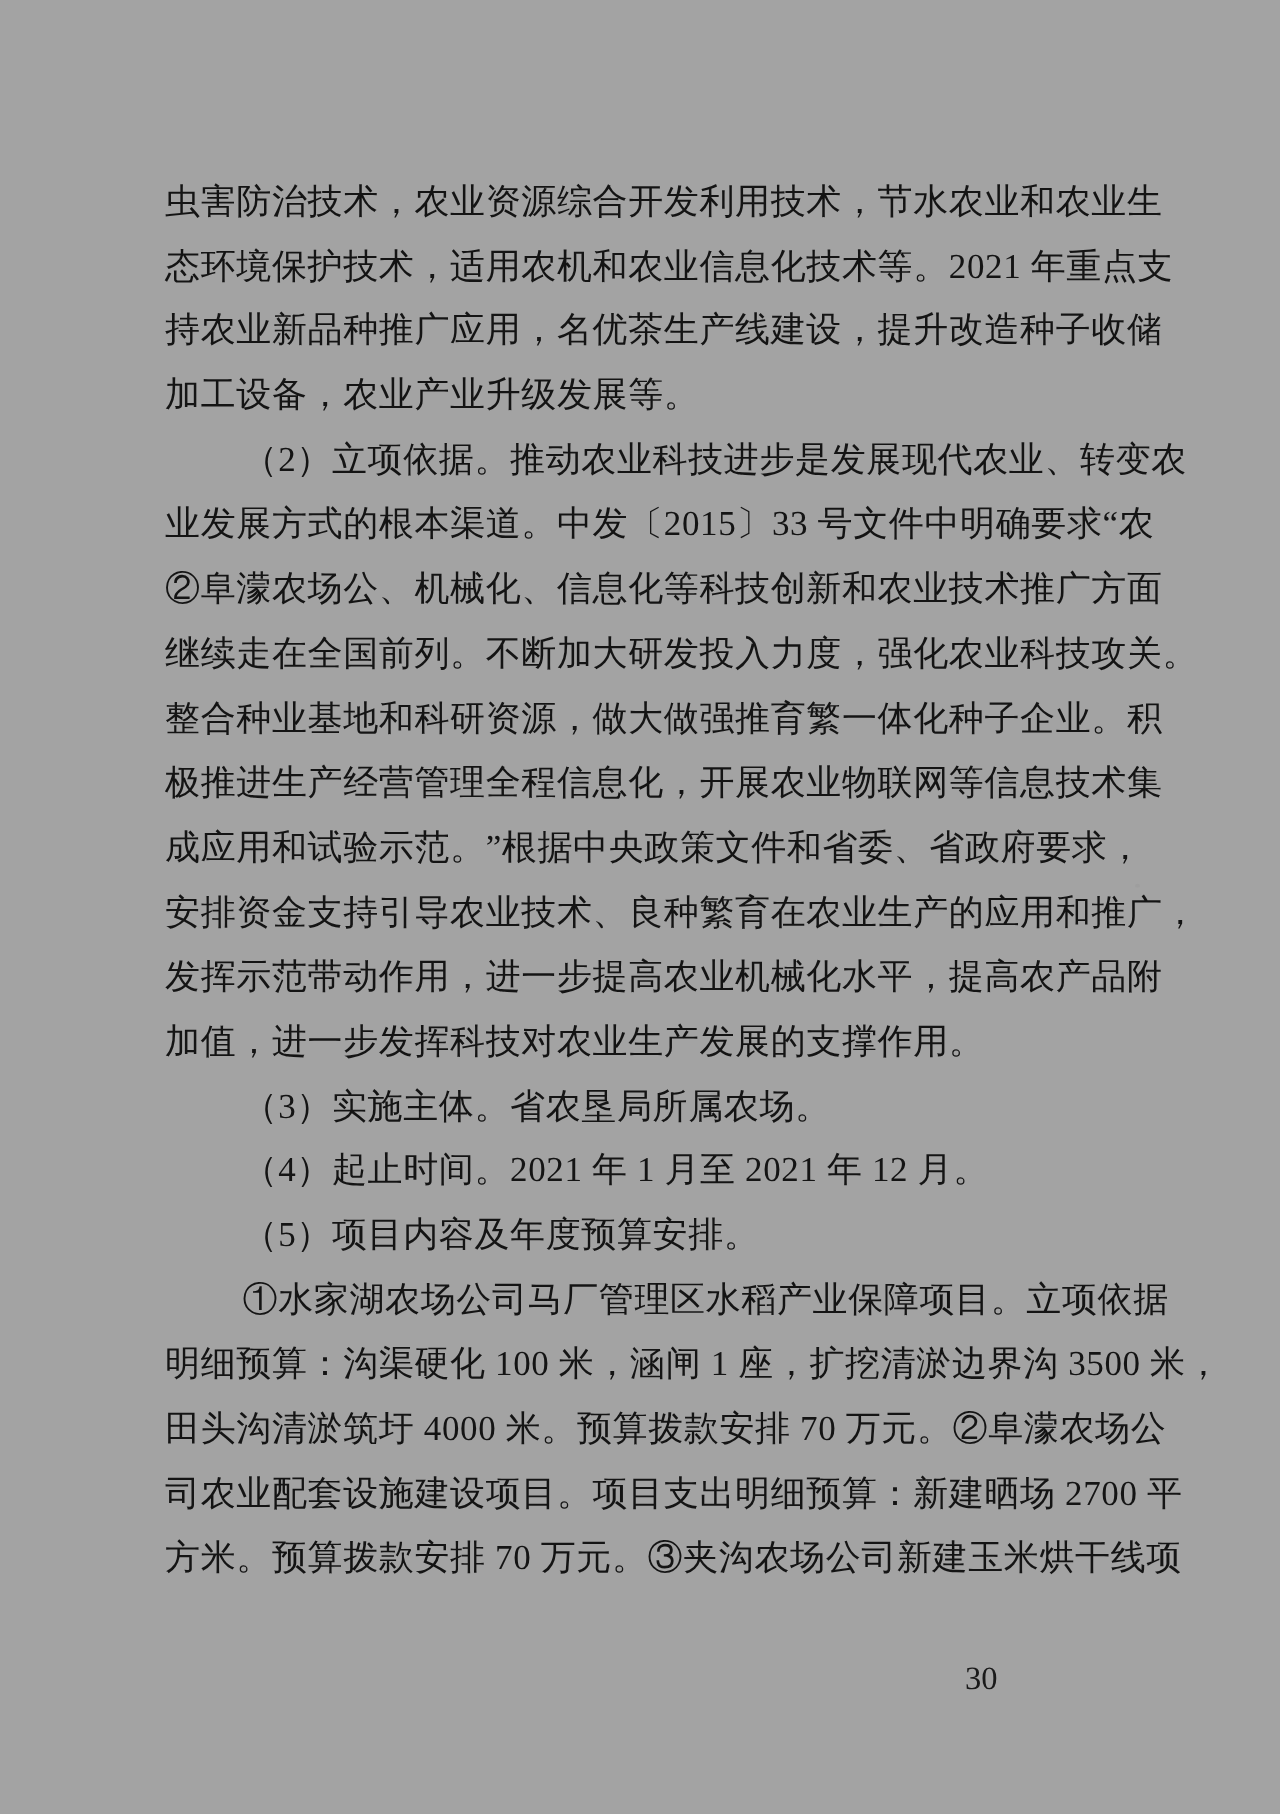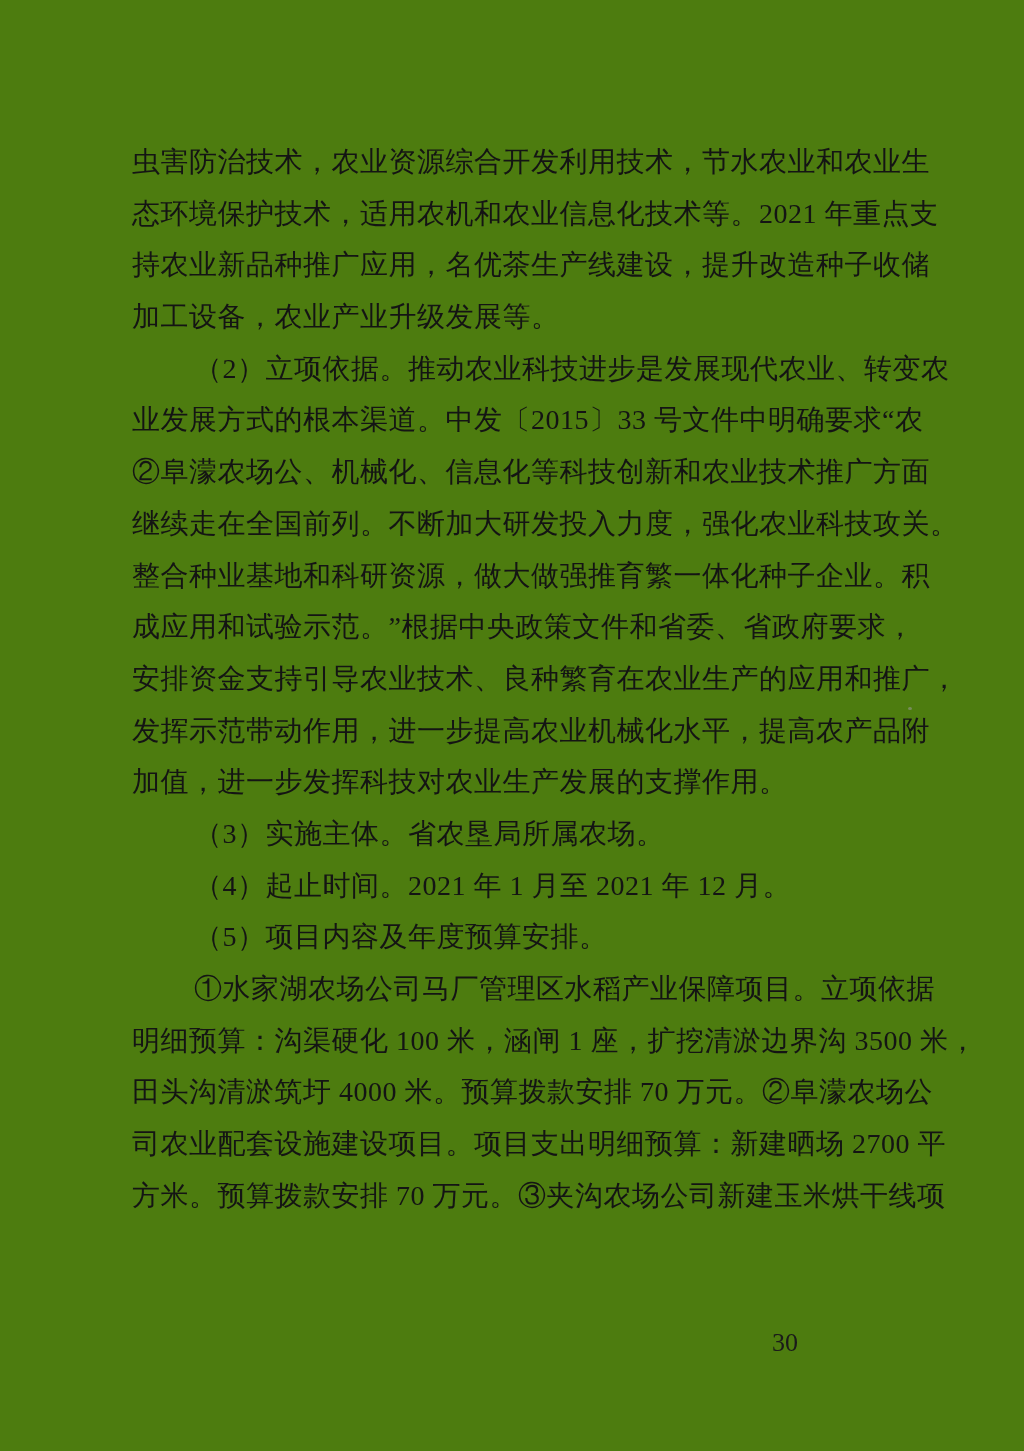--- a/index.html
+++ b/index.html
@@ -10,21 +10,21 @@
   body {
     width: 1024px;
     height: 1451px;
     position: relative;
     overflow: hidden;
     font-family: "Liberation Serif", "DejaVu Serif", serif;
   }
   .page {
     position: absolute;
     inset: 0;
-    background: #4d7c0f;
+    background: #a3a3a3;
   }
   .text-block {
     position: absolute;
     left: 132px;
     top: 136px;
     width: 770px;
     color: #141414;
     font-size: 28px;
     line-height: 51.7px;
     letter-spacing: 0.5px;
@@ -71,20 +71,21 @@
   <div class="text-block">
       <div class="line">虫害防治技术，农业资源综合开发利用技术，节水农业和农业生</div>
       <div class="line">态环境保护技术，适用农机和农业信息化技术等。2021 年重点支</div>
       <div class="line">持农业新品种推广应用，名优茶生产线建设，提升改造种子收储</div>
       <div class="line short">加工设备，农业产业升级发展等。</div>
       <div class="line indent">（2）立项依据。推动农业科技进步是发展现代农业、转变农</div>
       <div class="line">业发展方式的根本渠道。中发〔2015〕33 号文件中明确要求“农</div>
       <div class="line">②阜濛农场公、机械化、信息化等科技创新和农业技术推广方面</div>
       <div class="line">继续走在全国前列。不断加大研发投入力度，强化农业科技攻关。</div>
       <div class="line">整合种业基地和科研资源，做大做强推育繁一体化种子企业。积</div>
+      <div class="line">极推进生产经营管理全程信息化，开展农业物联网等信息技术集</div>
       <div class="line">成应用和试验示范。”根据中央政策文件和省委、省政府要求，</div>
       <div class="line">安排资金支持引导农业技术、良种繁育在农业生产的应用和推广，</div>
       <div class="line">发挥示范带动作用，进一步提高农业机械化水平，提高农产品附</div>
       <div class="line short">加值，进一步发挥科技对农业生产发展的支撑作用。</div>
       <div class="line indent short">（3）实施主体。省农垦局所属农场。</div>
       <div class="line indent short">（4）起止时间。2021 年 1 月至 2021 年 12 月。</div>
       <div class="line indent short">（5）项目内容及年度预算安排。</div>
       <div class="line indent">①水家湖农场公司马厂管理区水稻产业保障项目。立项依据</div>
       <div class="line">明细预算：沟渠硬化 100 米，涵闸 1 座，扩挖清淤边界沟 3500 米，</div>
       <div class="line">田头沟清淤筑圩 4000 米。预算拨款安排 70 万元。②阜濛农场公</div>

